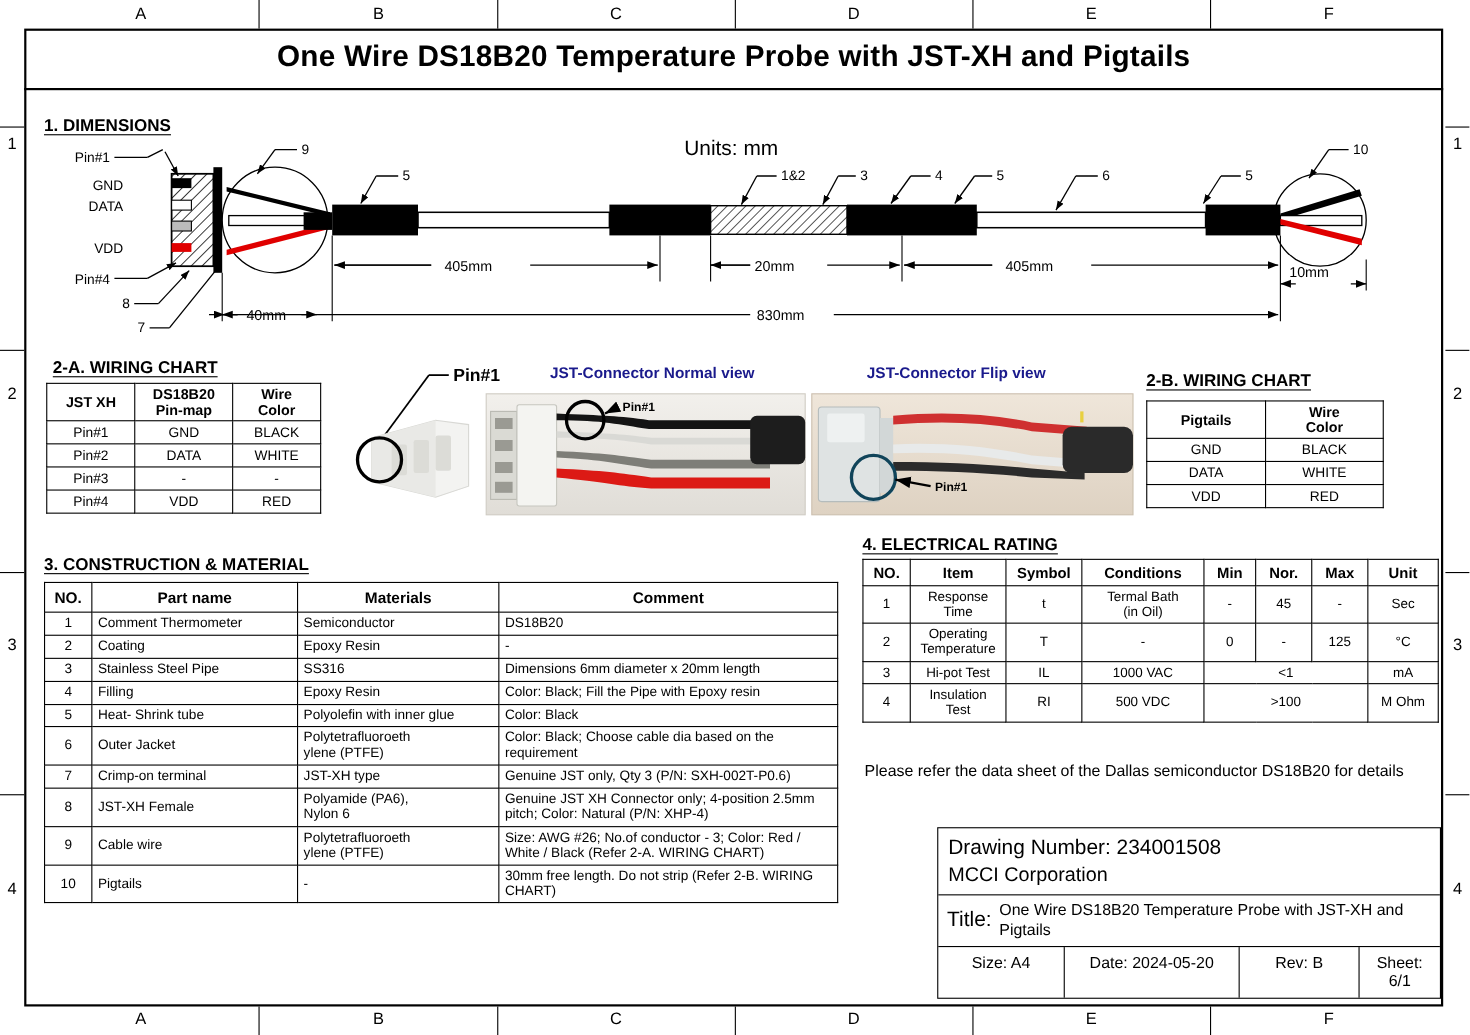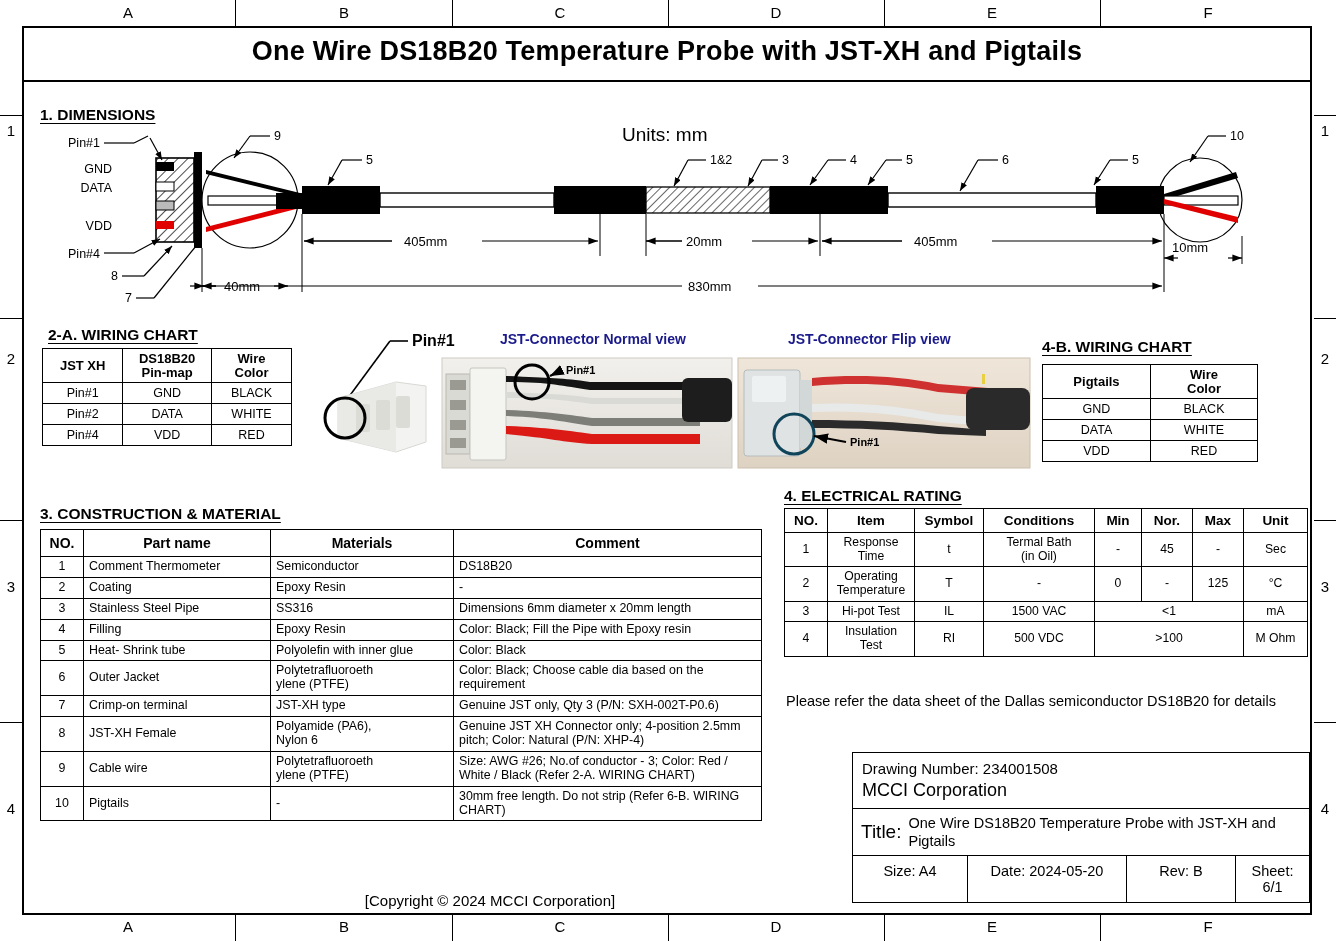--- a/index.html
+++ b/index.html
@@ -50,21 +50,21 @@
   #tbl-electrical td{font-size:12.2px;text-align:center;line-height:1.12;}
   #tbl-electrical td.e-item{text-align:center;padding-left:5px;}
 
   .note-txt{position:absolute;left:786px;top:692px;width:520px;font-size:14.5px;line-height:1.25;}
 
   
   #titleblock{position:absolute;left:852px;top:752px;width:458px;border:1px solid #000;box-sizing:border-box;background:#fff;}
   .tb-row{display:flex;border-bottom:1px solid #000;}
   .tb-row:last-child{border-bottom:none;}
   .tb-left{padding:6px 9px 7px 9px;flex:1;}
-  .tb-dn{font-size:15px;line-height:1.3;}
+  .tb-dn{font-size:19px;line-height:1.3;}
   .tb-corp{font-size:18px;line-height:1.25;}
   .mcci-logo{width:180px;display:flex;align-items:center;justify-content:center;padding:4px 6px;}
   .mcci-box{background:#1818e6;color:#fff;font-weight:bold;font-size:31px;letter-spacing:4px;padding:1px 12px 3px 12px;line-height:1.05;font-family:"Liberation Sans",sans-serif;}
   .tb-title-row{display:flex;align-items:center;padding:5px 8px;border-bottom:1px solid #000;}
   .tb-title-lbl{font-size:19px;padding-right:7px;white-space:nowrap;}
   .tb-title-val{font-size:14.5px;line-height:1.25;}
   .tb-meta{display:flex;}
   .tb-meta div{border-right:1px solid #000;text-align:center;font-size:14.5px;padding:7px 4px;}
   .tb-meta div:last-child{border-right:none;}
   .m1{width:106px;}.m2{width:150px;}.m3{width:100px;}.m4{flex:1;}
@@ -374,28 +374,33 @@
         <td>Pin#1</td>
         <td>GND</td>
         <td>BLACK</td>
       </tr>
       <tr>
         <td>Pin#2</td>
         <td>DATA</td>
         <td>WHITE</td>
       </tr>
       <tr>
+        <td>Pin#3</td>
+        <td>-</td>
+        <td>-</td>
+      </tr>
+      <tr>
         <td>Pin#4</td>
         <td>VDD</td>
         <td>RED</td>
       </tr>
     </tbody>
   </table>
 
-  <div class="sec-h" style="left:1042px;top:338px">4-B. WIRING CHART</div>
+  <div class="sec-h" style="left:1042px;top:338px">2-B. WIRING CHART</div>
   <table class="dt wchart" id="tbl-wiring-b" style="left:1042px;top:364px;width:216px">
     <thead>
       <tr>
         <th style="width:108px">Pigtails</th>
         <th style="width:108px">
           <span>Wire</span><br>
           <span>Color</span>
         </th>
       </tr>
     </thead>
@@ -477,21 +482,21 @@
         <tr>
           <td class="c-no">9</td>
           <td class="c-part">Cable wire</td>
           <td class="c-mat">Polytetrafluoroeth<br> ylene (PTFE)</td>
           <td class="c-comment">Size: AWG #26; No.of conductor - 3; Color: Red / White / Black (Refer 2-A. WIRING CHART)</td>
         </tr>
         <tr>
           <td class="c-no">10</td>
           <td class="c-part">Pigtails</td>
           <td class="c-mat">-</td>
-          <td class="c-comment">30mm free length. Do not strip (Refer 6-B. WIRING CHART)</td>
+          <td class="c-comment">30mm free length. Do not strip (Refer 2-B. WIRING CHART)</td>
         </tr>
       </tbody>
   </table>
 
   <div class="sec-h" style="left:784px;top:487px">4. ELECTRICAL RATING</div>
   <table class="dt" id="tbl-electrical">
     <thead>
       <tr>
         <th style="width:36px">NO.</th>
         <th style="width:80px">Item</th>
@@ -521,21 +526,21 @@
           <td>-</td>
           <td>0</td>
           <td>-</td>
           <td>125</td>
           <td>°C</td>
         </tr>
         <tr>
           <td>3</td>
           <td class="e-item">Hi-pot Test</td>
           <td>IL</td>
-          <td>1500 VAC</td>
+          <td>1000 VAC</td>
           <td colspan="3">&lt;1</td>
           <td>mA</td>
         </tr>
         <tr>
           <td>4</td>
           <td class="e-item">Insulation<br>Test</td>
           <td>RI</td>
           <td>500 VDC</td>
           <td colspan="3">&gt;100</td>
           <td>M Ohm</td>
@@ -557,15 +562,14 @@
       <div class="tb-title-val">One Wire DS18B20 Temperature Probe with JST-XH and Pigtails</div>
     </div>
     <div class="tb-meta">
       <div class="m1">Size: A4</div>
       <div class="m2">Date: 2024-05-20</div>
       <div class="m3">Rev: B</div>
       <div class="m4">Sheet: 6/1</div>
     </div>
   </div>
 
-  <div class="copyright">[Copyright © 2024 MCCI Corporation]</div>
 
 </div>
 
 </body></html>

